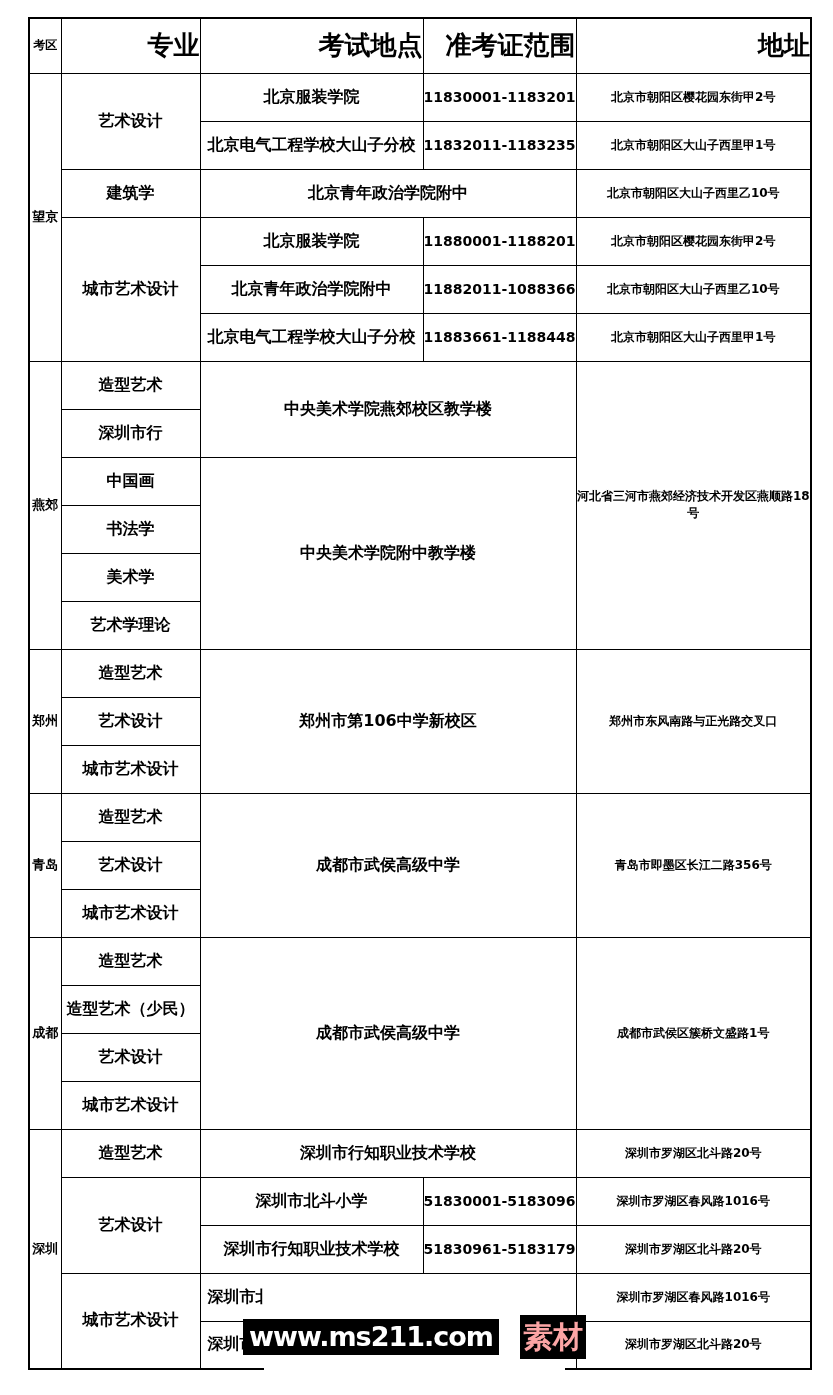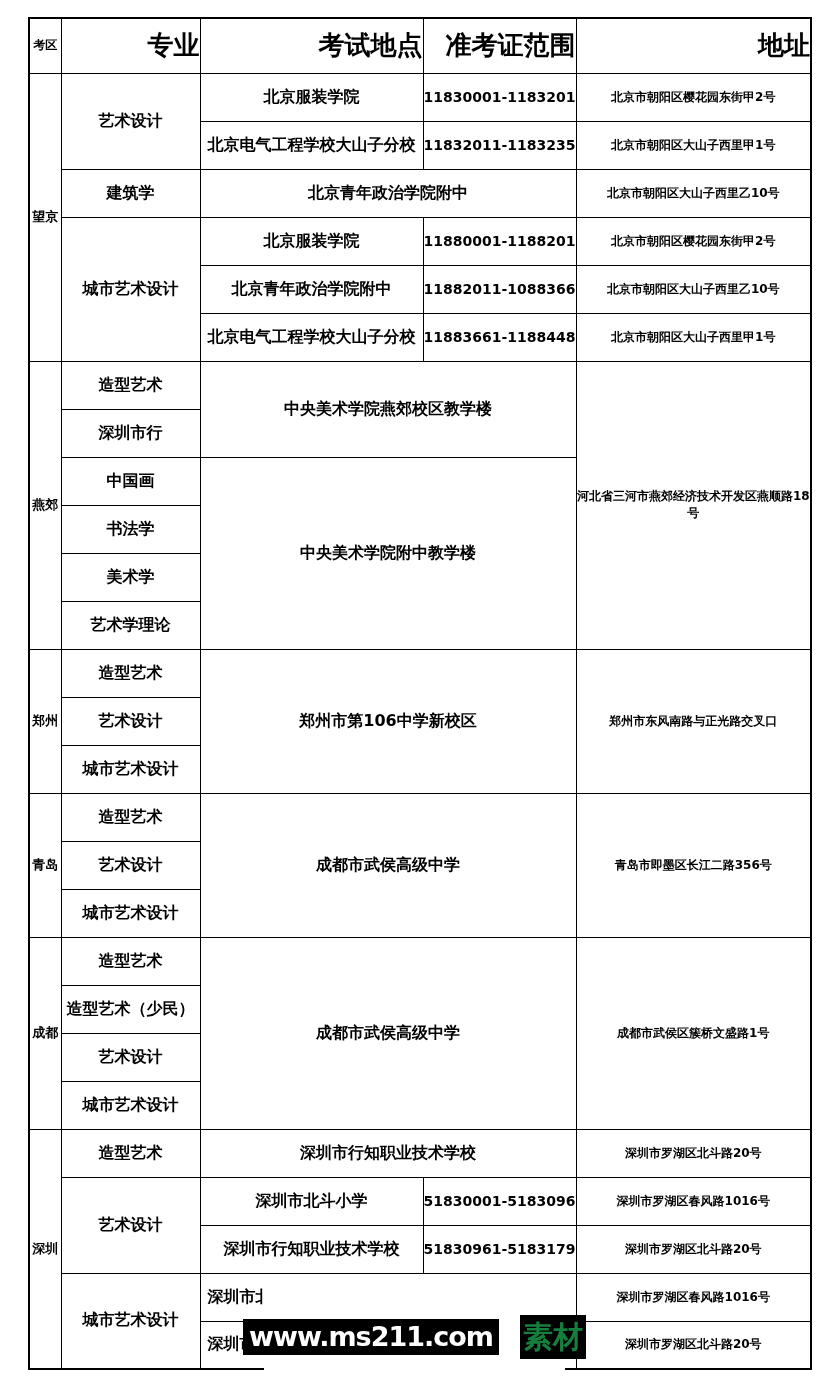--- a/index.html
+++ b/index.html
@@ -87,21 +87,21 @@
     font-weight:700;
     font-size:27px;
     line-height:34px;
     height:34px;
     padding:1px 6px;
     letter-spacing:-1px;
     white-space:nowrap;
   }
   .wm-badge {
     background:#000;
-    color:#15803d;
+    color:#fca5a5;
     font-weight:700;
     font-size:30px;
     line-height:44px;
     height:44px;
     padding:0 3px;
     white-space:nowrap;
   }
 </style>
 </head>
 <body>

